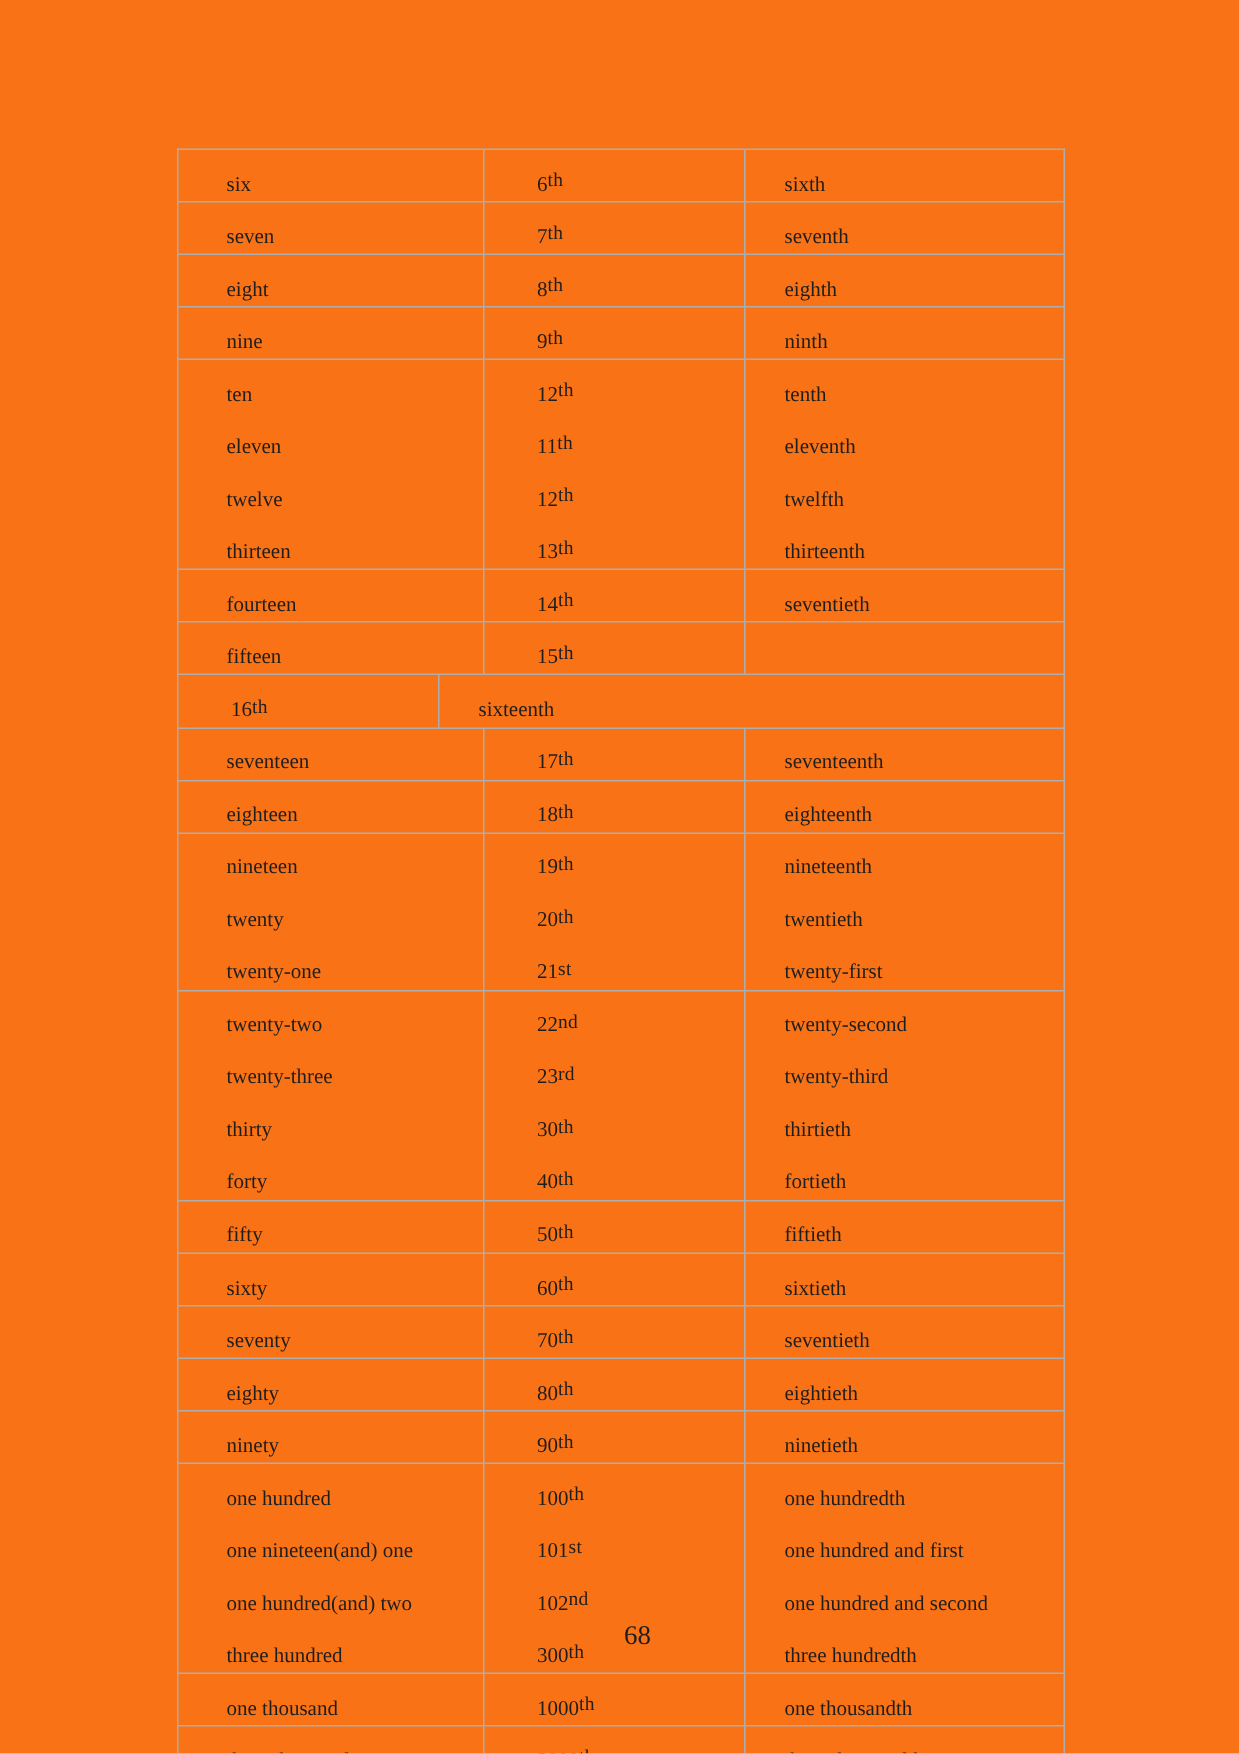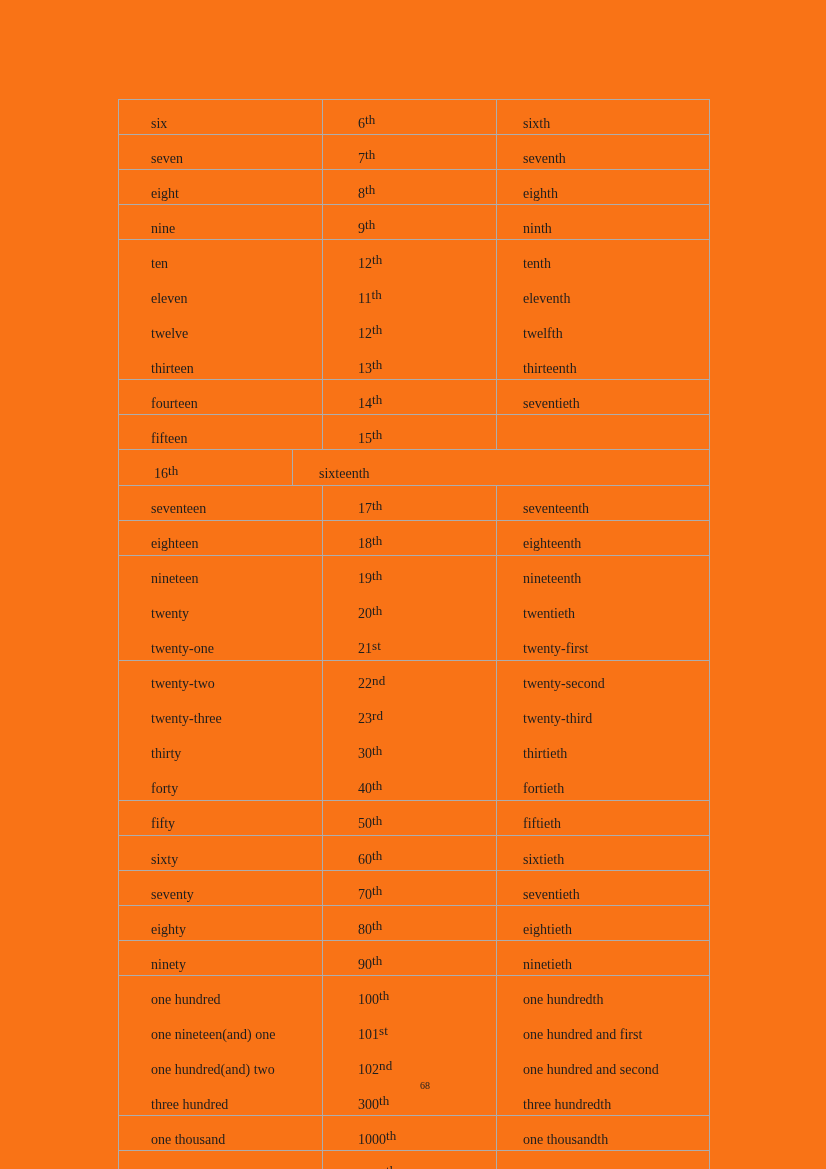--- a/index.html
+++ b/index.html
@@ -64,21 +64,21 @@
     position: relative;
     top: -4.5px;
     letter-spacing: 0.2px;
   }
   .page-number {
     position: absolute;
     left: 24px;
     right: 0;
     top: 1081px;
     text-align: center;
-    font-size: 10px;
+    font-size: 18px;
     line-height: 1;
   }
 </style>
 </head>
 <body>
 
 <div class="page">
   <div class="numbers-table">
       <div class="group">
         <div class="cell c1">

